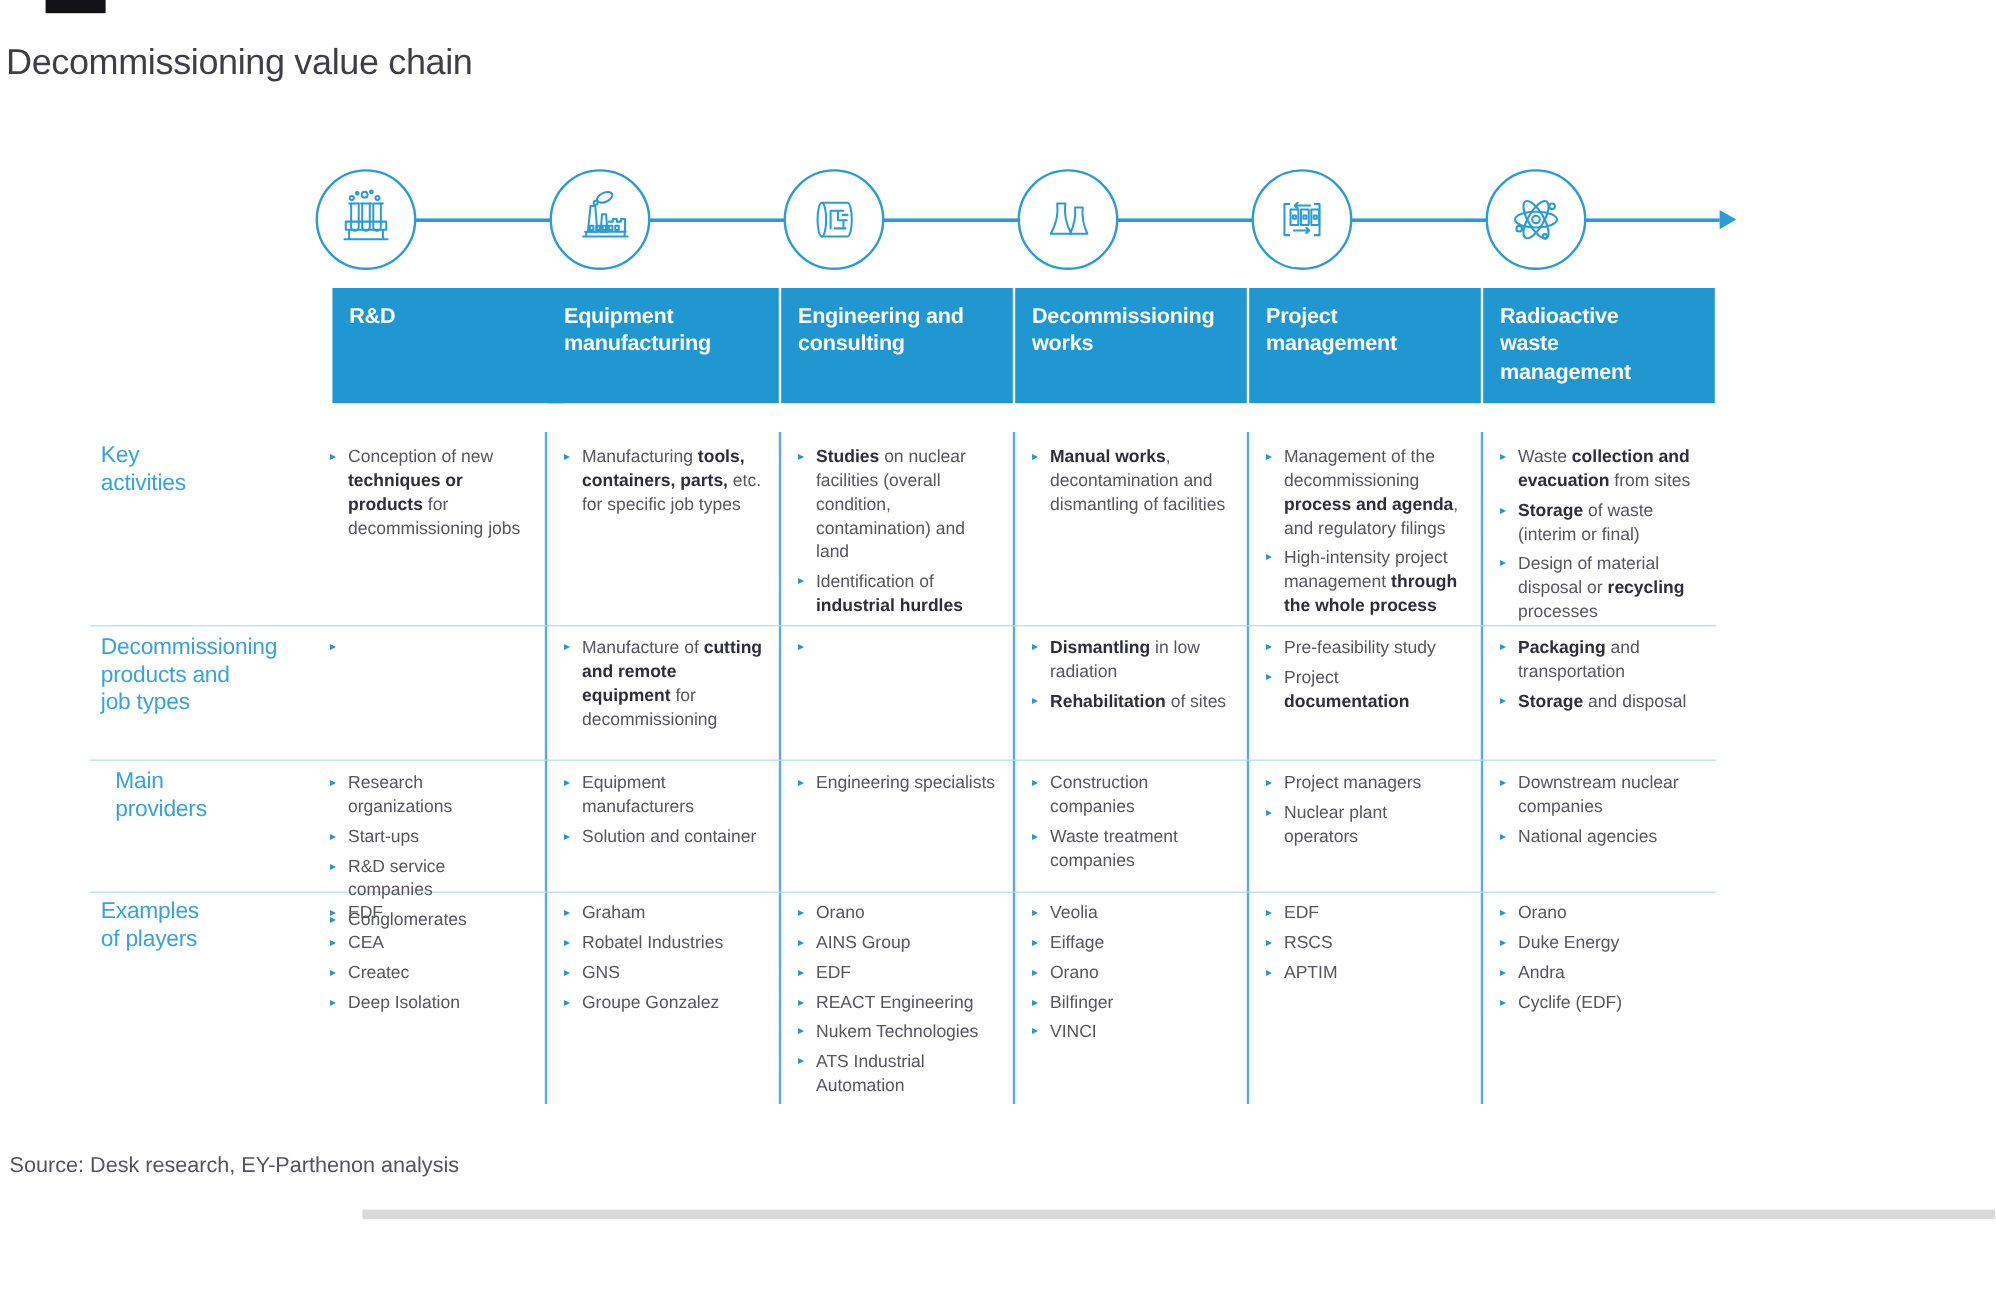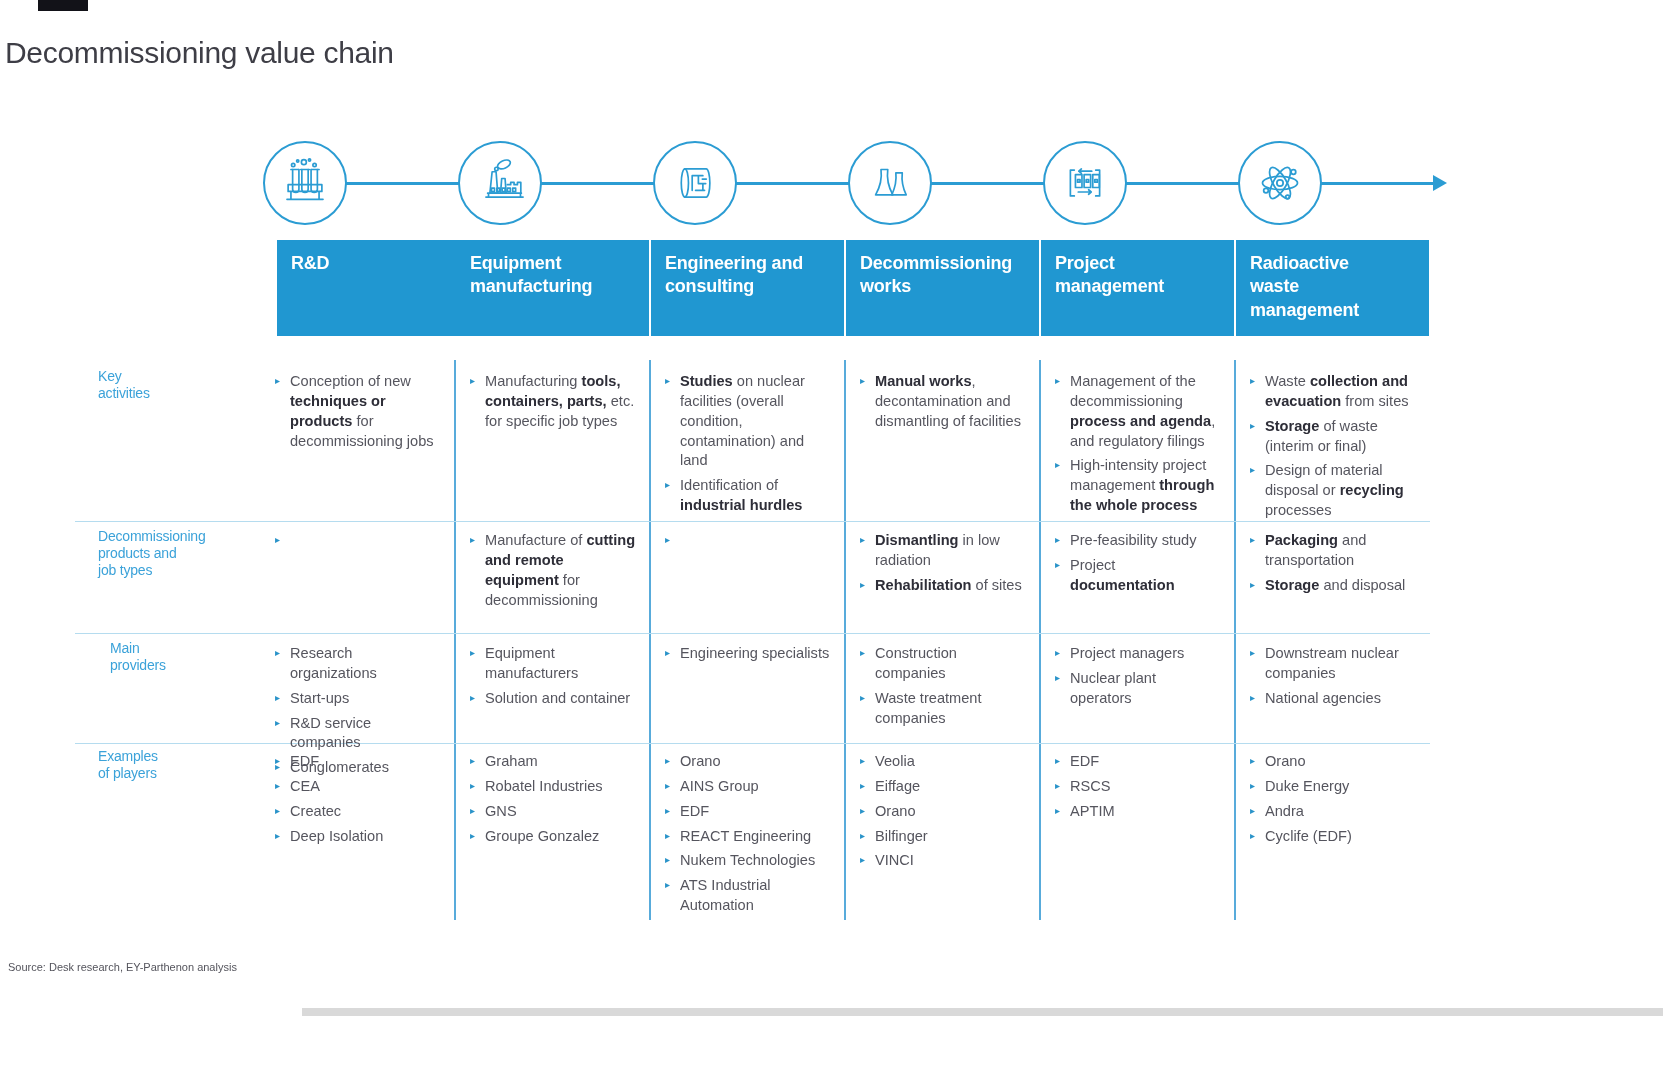--- a/index.html
+++ b/index.html
@@ -16,27 +16,27 @@
     border-left:14px solid var(--blue); border-top:8px solid transparent; border-bottom:8px solid transparent; z-index:1; }
   .circle { position:absolute; top:141px; width:84px; height:84px; box-sizing:border-box;
     border:2.5px solid var(--blue); border-radius:50%; background:#fff; z-index:2;
     display:flex; align-items:center; justify-content:center; }
   .circle svg { display:block; }
   .header-box { position:absolute; top:240px; height:96px; box-sizing:border-box;
     background:var(--headerBg); color:#fff; padding:12px 14px; font-size:18px; font-weight:700;
     line-height:1.3; letter-spacing:-0.2px; white-space:pre-line; }
   .vsep { position:absolute; top:360px; height:560px; width:2px; background:#58abdb; }
   .hsep { position:absolute; left:75px; width:1355px; height:1px; background:#b5dcef; }
-  .row-label { position:absolute; left:98px; color:var(--labelBlue); font-size:14px;
+  .row-label { position:absolute; left:84px; color:var(--labelBlue); font-size:19px;
     line-height:1.22; white-space:pre-line; letter-spacing:-0.2px; }
   .cell { position:absolute; font-size:14.6px; color:#55555e; line-height:1.36; }
   .cell b { color:#2e2e38; font-weight:700; }
   .bullet { position:relative; padding-left:15px; margin-bottom:5px; }
   .tri { position:absolute; left:0; top:2px; font-size:10px; color:#2a93c9; }
-  .source-note { position:absolute; left:8px; top:961px; font-size:11px; color:#54545c; }
+  .source-note { position:absolute; left:8px; top:961px; font-size:18px; color:#54545c; }
   .bottom-strip { position:absolute; left:302px; top:1008px; width:1361px; height:8px; background:#d9d9d9; }
 </style>
 </head>
 <body>
 
 <div class="page">
   <div class="black-mark"></div>
   <h1 class="page-title">Decommissioning value chain</h1>
 
   <div class="chain-line" style="left:305px; width:1128px;"></div>

